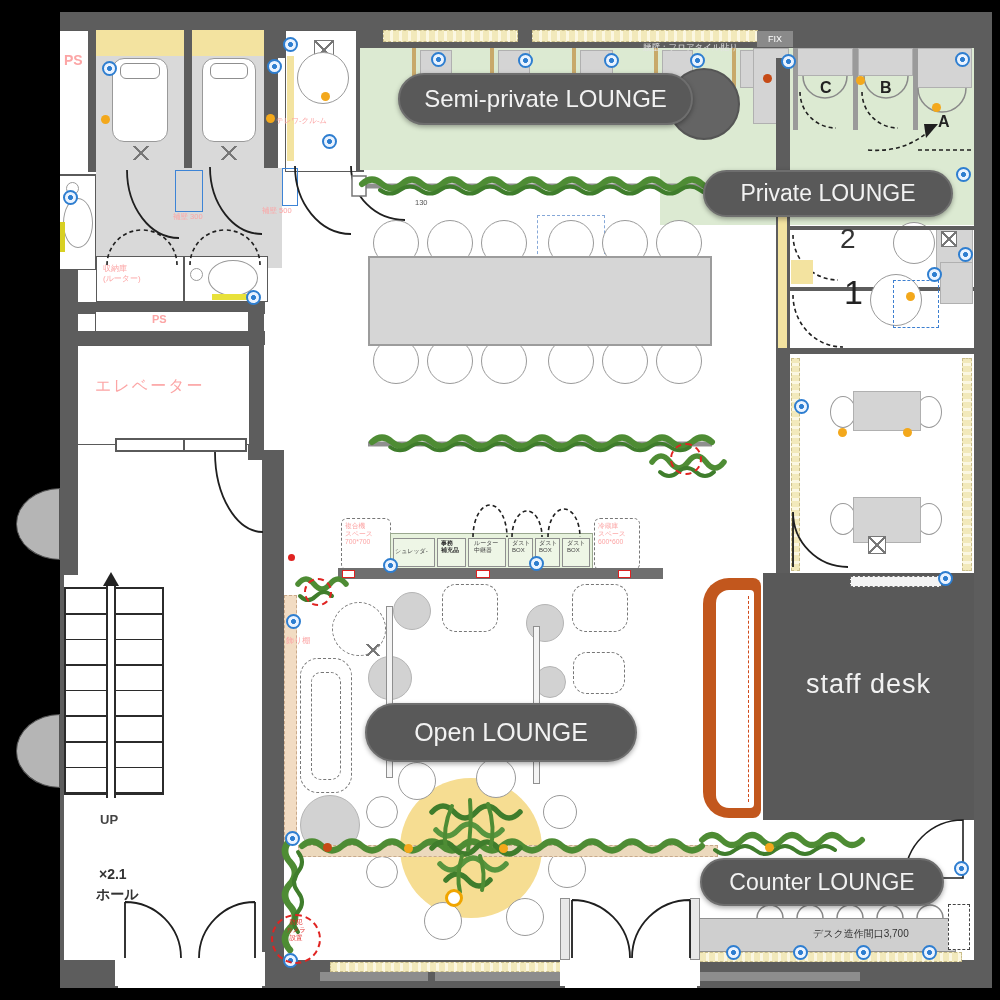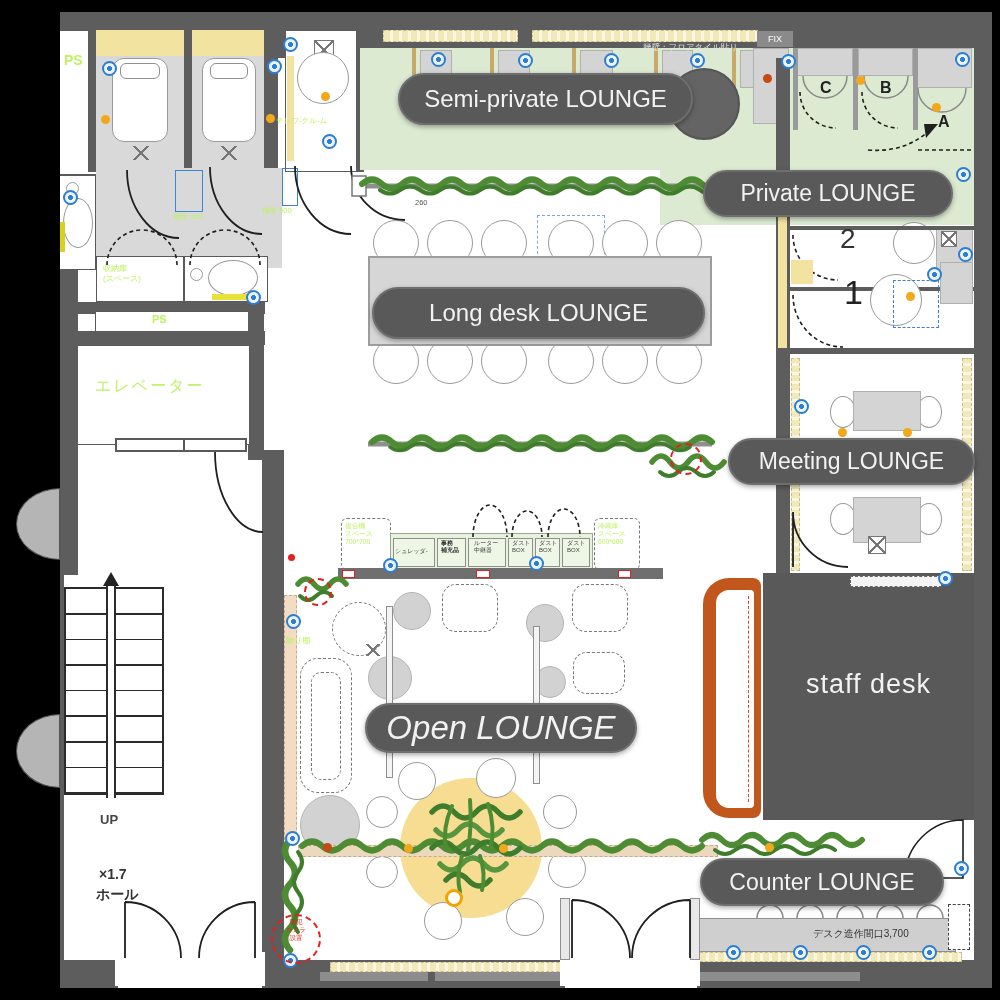--- a/index.html
+++ b/index.html
@@ -12,21 +12,21 @@
   .gray{background:#d4d4d4;border:1px solid #b0b0b0;box-sizing:border-box;}
   .room{background:#fff;border:1.5px solid #5a5a5a;box-sizing:border-box;}
   .thinb{border:1.2px solid #8f8f8f;box-sizing:border-box;}
   .circle{border-radius:50%;border:1.4px solid #9a9a9a;background:#fff;box-sizing:border-box;}
   .gcircle{border-radius:50%;background:#d2d2d2;border:1px solid #b5b5b5;box-sizing:border-box;}
   .dashc{border-radius:50%;border:1.5px dashed #777;background:#fff;box-sizing:border-box;}
   .dashsq{border:1.6px dashed #777;background:#fff;box-sizing:border-box;}
   .pill{background:#595959;border:2px solid #6e6e6e;border-radius:999px;color:#f2f2f2;
         display:flex;align-items:center;justify-content:center;box-sizing:border-box;
         box-shadow:0 2px 5px rgba(0,0,0,.35);white-space:nowrap;z-index:40;}
-  .txt{color:#bef264;line-height:1.2;white-space:pre-line;}
+  .txt{color:#fca5a5;line-height:1.2;white-space:pre-line;}
   .blue-sym{width:11px;height:11px;border-radius:50%;border:2px solid #2e7ed0;box-sizing:content-box;
         background:radial-gradient(circle at 50% 50%, #2e7ed0 0 2.2px, #eaf3ff 2.6px);z-index:30;}
   .ydot{width:9px;height:9px;border-radius:50%;background:#f3a81c;z-index:30;}
   .rdot{width:9px;height:9px;border-radius:50%;background:#c64a16;z-index:30;}
   .yellow-strip{background:#f3e3a0;}
   .hatch{background:repeating-linear-gradient(90deg,#f2e9bb 0 6px,#fbf7e2 6px 9px);
         border:1px dashed #c9bd8a;box-sizing:border-box;}
   .vhatch{background:repeating-linear-gradient(0deg,#f2e9bb 0 6px,#fbf7e2 6px 9px);
         border:1px dashed #c9bd8a;box-sizing:border-box;}
   .xmark{background:
@@ -94,21 +94,21 @@
   <div class="abs txt" style="left:173px;top:212px;font-size:7.5px;z-index:26;">補壁 300</div>
   <div class="abs txt" style="left:262px;top:206px;font-size:7.5px;z-index:26;">補壁 500</div>
 
   <div class="abs room" style="left:60px;top:175px;width:36px;height:95px;border-left:none;"></div>
   <div class="abs circle" style="left:66px;top:182px;width:13px;height:13px;"></div>
   <div class="abs circle" style="left:63px;top:198px;width:30px;height:50px;border-radius:50%;"></div>
   <div class="abs" style="left:60px;top:222px;width:5px;height:30px;background:#d8d023;"></div>
 
   <div class="abs room" style="left:96px;top:256px;width:88px;height:46px;"></div>
   <div class="abs txt" style="left:103px;top:264px;font-size:8px;">収納庫
-(スペース)</div>
+(ルーター)</div>
   <div class="abs room" style="left:184px;top:256px;width:84px;height:46px;"></div>
   <div class="abs circle" style="left:190px;top:268px;width:13px;height:13px;"></div>
   <div class="abs circle" style="left:208px;top:260px;width:50px;height:36px;"></div>
   <div class="abs" style="left:212px;top:294px;width:42px;height:6px;background:#e8e13a;"></div>
 
   <div class="abs wall" style="left:60px;top:302px;width:205px;height:12px;"></div>
   <div class="abs room" style="left:95px;top:311px;width:155px;height:22px;"></div>
   <div class="abs txt" style="left:152px;top:313px;font-size:11px;font-weight:bold;z-index:26;">PS</div>
   <div class="abs wall" style="left:60px;top:331px;width:205px;height:14px;"></div>
   <div class="abs wall" style="left:248px;top:302px;width:16px;height:158px;"></div>
@@ -122,21 +122,21 @@
   <div class="abs gray" style="left:420px;top:50px;width:32px;height:38px;"></div>
   <div class="abs gray" style="left:498px;top:50px;width:32px;height:38px;"></div>
   <div class="abs gray" style="left:580px;top:50px;width:33px;height:38px;"></div>
   <div class="abs gray" style="left:662px;top:50px;width:31px;height:38px;"></div>
   <div class="abs gray" style="left:740px;top:50px;width:30px;height:38px;"></div>
   <div class="abs" style="left:412px;top:48px;width:4px;height:62px;background:#c8a96a;"></div>
   <div class="abs" style="left:490px;top:48px;width:4px;height:62px;background:#c8a96a;"></div>
   <div class="abs" style="left:572px;top:48px;width:4px;height:62px;background:#c8a96a;"></div>
   <div class="abs" style="left:654px;top:48px;width:4px;height:62px;background:#c8a96a;"></div>
   <div class="abs" style="left:732px;top:48px;width:4px;height:62px;background:#c8a96a;"></div>
-  <div class="abs txt" style="left:415px;top:198px;font-size:7.5px;color:#555;">260</div>
+  <div class="abs txt" style="left:415px;top:198px;font-size:7.5px;color:#555;">130</div>
 
   <div class="abs green" style="left:783px;top:48px;width:191px;height:177px;"></div>
   <div class="abs green" style="left:660px;top:170px;width:123px;height:55px;"></div>
   <div class="abs" style="left:668px;top:68px;width:72px;height:72px;background:#646464;border-radius:50%;border:2px solid #555;box-sizing:border-box;"></div>
   <div class="abs gray" style="left:753px;top:48px;width:36px;height:76px;"></div>
 
   <div class="abs gray" style="left:797px;top:48px;width:56px;height:28px;"></div>
   <div class="abs gray" style="left:858px;top:48px;width:55px;height:28px;"></div>
   <div class="abs gray" style="left:916px;top:48px;width:56px;height:40px;"></div>
   <div class="abs" style="left:793px;top:48px;width:5px;height:82px;background:#9a9a9a;"></div>
@@ -161,23 +161,20 @@
   <div class="abs circle z20" style="left:548px;top:220px;width:46px;height:46px;"></div>
   <div class="abs circle z20" style="left:602px;top:220px;width:46px;height:46px;"></div>
   <div class="abs circle z20" style="left:656px;top:220px;width:46px;height:46px;"></div>
   <div class="abs circle z20" style="left:373px;top:338px;width:46px;height:46px;"></div>
   <div class="abs circle z20" style="left:427px;top:338px;width:46px;height:46px;"></div>
   <div class="abs circle z20" style="left:481px;top:338px;width:46px;height:46px;"></div>
   <div class="abs circle z20" style="left:548px;top:338px;width:46px;height:46px;"></div>
   <div class="abs circle z20" style="left:602px;top:338px;width:46px;height:46px;"></div>
   <div class="abs circle z20" style="left:656px;top:338px;width:46px;height:46px;"></div>
   <div class="abs z20" style="left:368px;top:256px;width:344px;height:90px;background:#d6d6d6;border:2px solid #9c9c9c;box-sizing:border-box;"></div>
-  <div class="abs pill" style="left:372px;top:287px;width:333px;height:52px;font-size:24px;">
-    <span>Long desk LOUNGE</span>
-    </div>
 
   <div class="abs wall" style="left:776px;top:58px;width:14px;height:515px;"></div>
   <div class="abs yellow-strip" style="left:778px;top:212px;width:9px;height:136px;"></div>
   <div class="abs base" style="left:790px;top:230px;width:184px;height:57px;"></div>
   <div class="abs txt" style="left:840px;top:222px;font-size:28px;color:#333;z-index:26;">2</div>
   <div class="abs circle" style="left:893px;top:222px;width:42px;height:42px;"></div>
   <div class="abs gray" style="left:936px;top:226px;width:37px;height:50px;"></div>
   <div class="abs xbox" style="left:941px;top:231px;width:16px;height:16px;"></div>
   <div class="abs wall" style="left:790px;top:226px;width:184px;height:4px;"></div>
   <div class="abs wall" style="left:790px;top:287px;width:184px;height:4px;"></div>
@@ -193,23 +190,20 @@
   <div class="abs base" style="left:790px;top:354px;width:184px;height:219px;"></div>
   <div class="abs vhatch" style="left:791px;top:358px;width:9px;height:213px;"></div>
   <div class="abs vhatch" style="left:962px;top:358px;width:10px;height:213px;"></div>
   <div class="abs circle" style="left:830px;top:396px;width:26px;height:32px;"></div>
   <div class="abs circle" style="left:916px;top:396px;width:26px;height:32px;"></div>
   <div class="abs gray" style="left:853px;top:391px;width:68px;height:40px;"></div>
   <div class="abs circle" style="left:830px;top:503px;width:26px;height:32px;"></div>
   <div class="abs circle" style="left:916px;top:503px;width:26px;height:32px;"></div>
   <div class="abs gray" style="left:853px;top:497px;width:68px;height:46px;"></div>
   <div class="abs xbox" style="left:868px;top:536px;width:18px;height:18px;"></div>
-  <div class="abs pill" style="left:728px;top:438px;width:247px;height:47px;font-size:23px;">
-    <span>Meeting LOUNGE</span>
-    </div>
 
   <div class="abs" style="left:763px;top:573px;width:211px;height:247px;background:#595959;z-index:15;"></div>
   <div class="abs" style="left:850px;top:576px;width:92px;height:11px;background:#f4f4f4;border:1.5px dashed #666;box-sizing:border-box;z-index:16;"></div>
   <div class="abs txt" style="left:763px;top:668px;width:211px;text-align:center;font-size:27px;color:#f2f2f2;letter-spacing:1px;z-index:16;">staff desk</div>
 
   <div class="abs" style="left:703px;top:578px;width:58px;height:240px;background:#c2571d;border-radius:26px 8px 8px 26px;z-index:14;"></div>
   <div class="abs" style="left:716px;top:590px;width:38px;height:218px;background:#fff;border-radius:13px 4px 4px 13px;z-index:14;"></div>
   <div class="abs" style="left:748px;top:596px;width:0;height:206px;border-left:1.2px dashed #d04a1a;z-index:14;"></div>
 
   <div class="abs dashsq" style="left:341px;top:518px;width:50px;height:52px;border-radius:6px;"></div>
@@ -255,21 +249,21 @@
   <div class="abs gcircle" style="left:393px;top:592px;width:38px;height:38px;"></div>
   <div class="abs gcircle" style="left:526px;top:604px;width:38px;height:38px;"></div>
   <div class="abs gcircle" style="left:534px;top:666px;width:32px;height:32px;"></div>
   <div class="abs gcircle" style="left:300px;top:795px;width:60px;height:60px;"></div>
   <div class="abs dashsq" style="left:442px;top:584px;width:56px;height:48px;border-radius:14px;"></div>
   <div class="abs dashsq" style="left:572px;top:584px;width:56px;height:48px;border-radius:14px;"></div>
   <div class="abs dashsq" style="left:573px;top:652px;width:52px;height:42px;border-radius:14px;"></div>
   <div class="abs thinb" style="left:386px;top:606px;width:7px;height:172px;background:#f4f4f4;"></div>
   <div class="abs thinb" style="left:533px;top:626px;width:7px;height:158px;background:#f4f4f4;"></div>
 
-  <div class="abs pill" style="left:365px;top:703px;width:272px;height:50px;font-size:33px;font-style:italic;">
+  <div class="abs pill" style="left:365px;top:703px;width:272px;height:59px;font-size:25px;">
     <span>Open LOUNGE</span>
     </div>
 
   <div class="abs" style="left:400px;top:778px;width:142px;height:140px;background:#f6dd92;border-radius:50%;"></div>
   <div class="abs circle" style="left:398px;top:762px;width:38px;height:38px;"></div>
   <div class="abs circle" style="left:476px;top:758px;width:40px;height:40px;"></div>
   <div class="abs circle" style="left:543px;top:795px;width:34px;height:34px;"></div>
   <div class="abs circle" style="left:548px;top:850px;width:38px;height:38px;"></div>
   <div class="abs circle" style="left:506px;top:898px;width:38px;height:38px;"></div>
   <div class="abs circle" style="left:424px;top:902px;width:38px;height:38px;"></div>
@@ -292,21 +286,21 @@
   <div class="abs" style="left:700px;top:972px;width:160px;height:9px;background:#8d8d8d;z-index:21;"></div>
 
   <div class="abs" style="left:560px;top:898px;width:140px;height:88px;background:#fff;z-index:22;"></div>
   <div class="abs thinb" style="left:560px;top:898px;width:10px;height:62px;background:#e8e8e8;z-index:23;"></div>
   <div class="abs thinb" style="left:690px;top:898px;width:10px;height:62px;background:#e8e8e8;z-index:23;"></div>
 
   <div class="abs stair" style="left:64px;top:587px;width:100px;height:208px;"></div>
   <div class="abs" style="left:106px;top:582px;width:10px;height:216px;border-left:2px solid #2b2b2b;border-right:2px solid #2b2b2b;box-sizing:border-box;background:#fff;z-index:21;"></div>
   <div class="abs" style="left:103px;top:572px;width:0;height:0;border-left:8px solid transparent;border-right:8px solid transparent;border-bottom:14px solid #222;z-index:22;"></div>
   <div class="abs txt" style="left:100px;top:812px;font-size:13px;font-weight:bold;color:#444;">UP</div>
-  <div class="abs txt" style="left:99px;top:866px;font-size:14px;font-weight:bold;color:#333;">×1.7</div>
+  <div class="abs txt" style="left:99px;top:866px;font-size:14px;font-weight:bold;color:#333;">×2.1</div>
   <div class="abs txt" style="left:96px;top:886px;font-size:14px;font-weight:bold;color:#333;">ホール</div>
   <div class="abs base" style="left:115px;top:952px;width:150px;height:34px;z-index:22;"></div>
 
   <div class="abs" style="left:16px;top:488px;width:44px;height:72px;background:#b5b5b5;border:1.5px solid #555;border-radius:100% 0 0 100% / 50% 0 0 50%;box-sizing:border-box;"></div>
   <div class="abs" style="left:16px;top:714px;width:44px;height:74px;background:#b5b5b5;border:1.5px solid #555;border-radius:100% 0 0 100% / 50% 0 0 50%;box-sizing:border-box;"></div>
 
   <div class="abs redring" style="left:271px;top:914px;width:46px;height:46px;"></div>
   <div class="abs txt" style="left:279px;top:918px;width:34px;font-size:6.5px;color:#e02321;text-align:center;z-index:36;line-height:1.25;">防犯
 カメラ
 設置</div>

